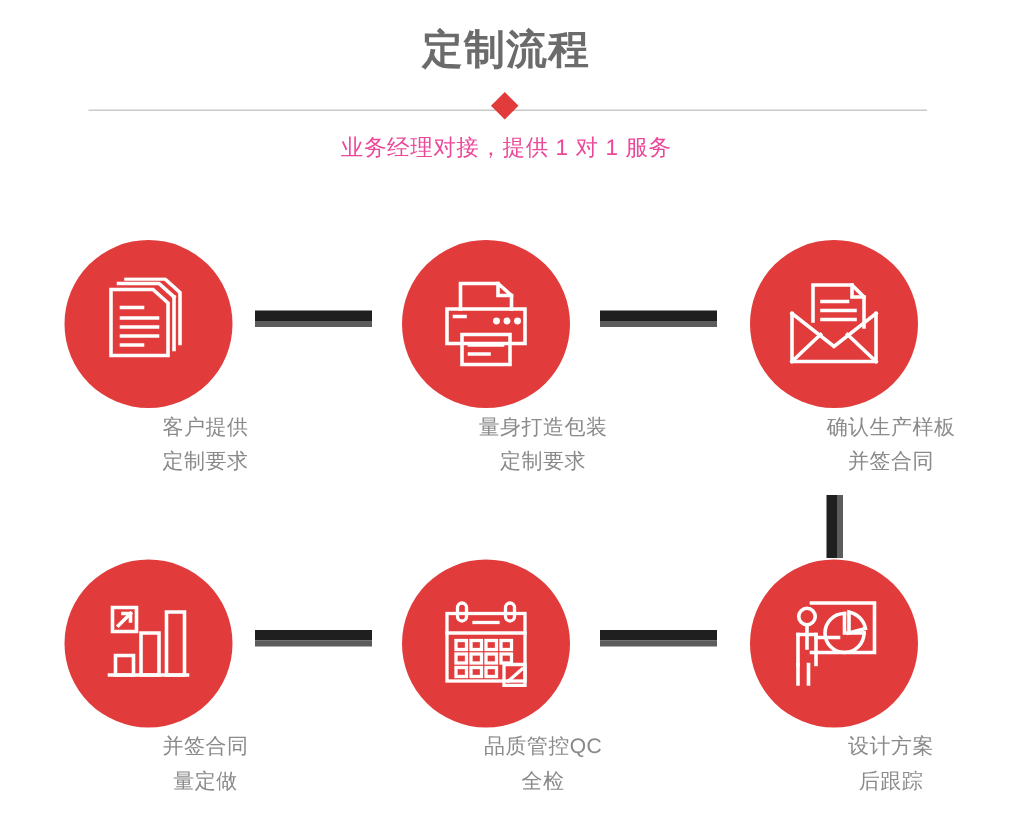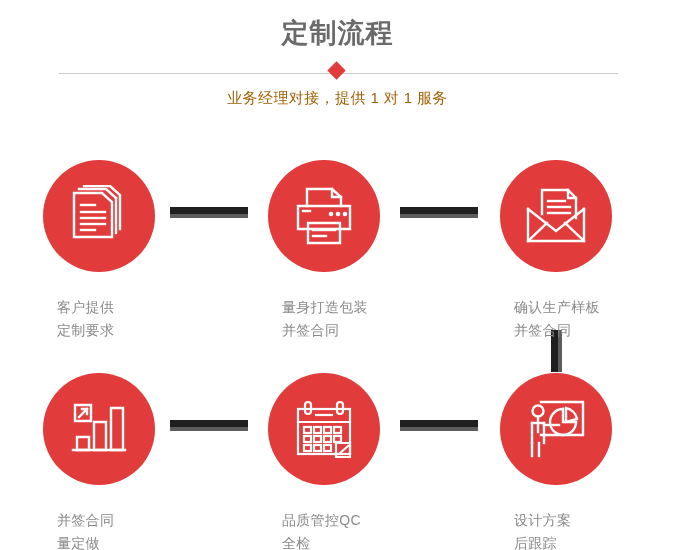--- a/index.html
+++ b/index.html
@@ -56,21 +56,21 @@
     height: 13px;
     background: #e13b3b;
     transform: rotate(45deg);
   }
   #page-subtitle {
     position: absolute;
     left: 0; top: 89px;
     width: 675px;
     text-align: center;
     font-size: 15px;
-    color: #a16207;
+    color: #ec4899;
     letter-spacing: 0.4px;
   }
 
   
   #flow {
     position: absolute;
     left: 0; top: 125px;
     width: 675px;
     height: 425px;
   }
@@ -88,27 +88,28 @@
     display: flex;
     align-items: center;
     justify-content: center;
   }
   .circle svg {
     display: block;
   }
   .step-label {
     position: absolute;
     left: 14px;
-    top: 136px;
+    top: 113px;
     width: 160px;
     font-size: 14px;
     line-height: 23px;
     color: #8a8a8a;
     letter-spacing: 0.3px;
     white-space: pre-line;
+    text-align: center;
   }
 
   
   #step-1 { left: 43px;  top: 35px; }
   #step-2 { left: 268px; top: 35px; }
   #step-3 { left: 500px; top: 35px; }
   #step-4 { left: 43px;  top: 248px; }
   #step-5 { left: 268px; top: 248px; }
   #step-6 { left: 500px; top: 248px; }
 
@@ -227,21 +228,21 @@
           <circle cx="39" cy="29" r="2.3" fill="#ffffff" stroke="none"></circle>
           <circle cx="46" cy="29" r="2.3" fill="#ffffff" stroke="none"></circle>
           <circle cx="53" cy="29" r="2.3" fill="#ffffff" stroke="none"></circle>
           <path d="M16 38 H48 V58 H16 Z"></path>
           <path d="M21 45 H43"></path>
           <path d="M21 51 H34"></path>
         </svg>
       </span>
     </div>
     <div class="step-label">量身打造包装
-并签合同</div>
+定制要求</div>
   </div>
 
   <div class="step" id="step-3">
     <div class="circle">
       <span>
         <svg width="64" height="58" viewBox="0 0 64 58" fill="none" stroke="#ffffff" stroke-width="2.4" stroke-linecap="square" stroke-linejoin="miter">
           <path d="M18 27 V3 H44 L52 11 V31"></path>
           <path d="M44 3 V11 H52"></path>
           <path d="M24 14 H41"></path>
           <path d="M24 20 H46"></path>

